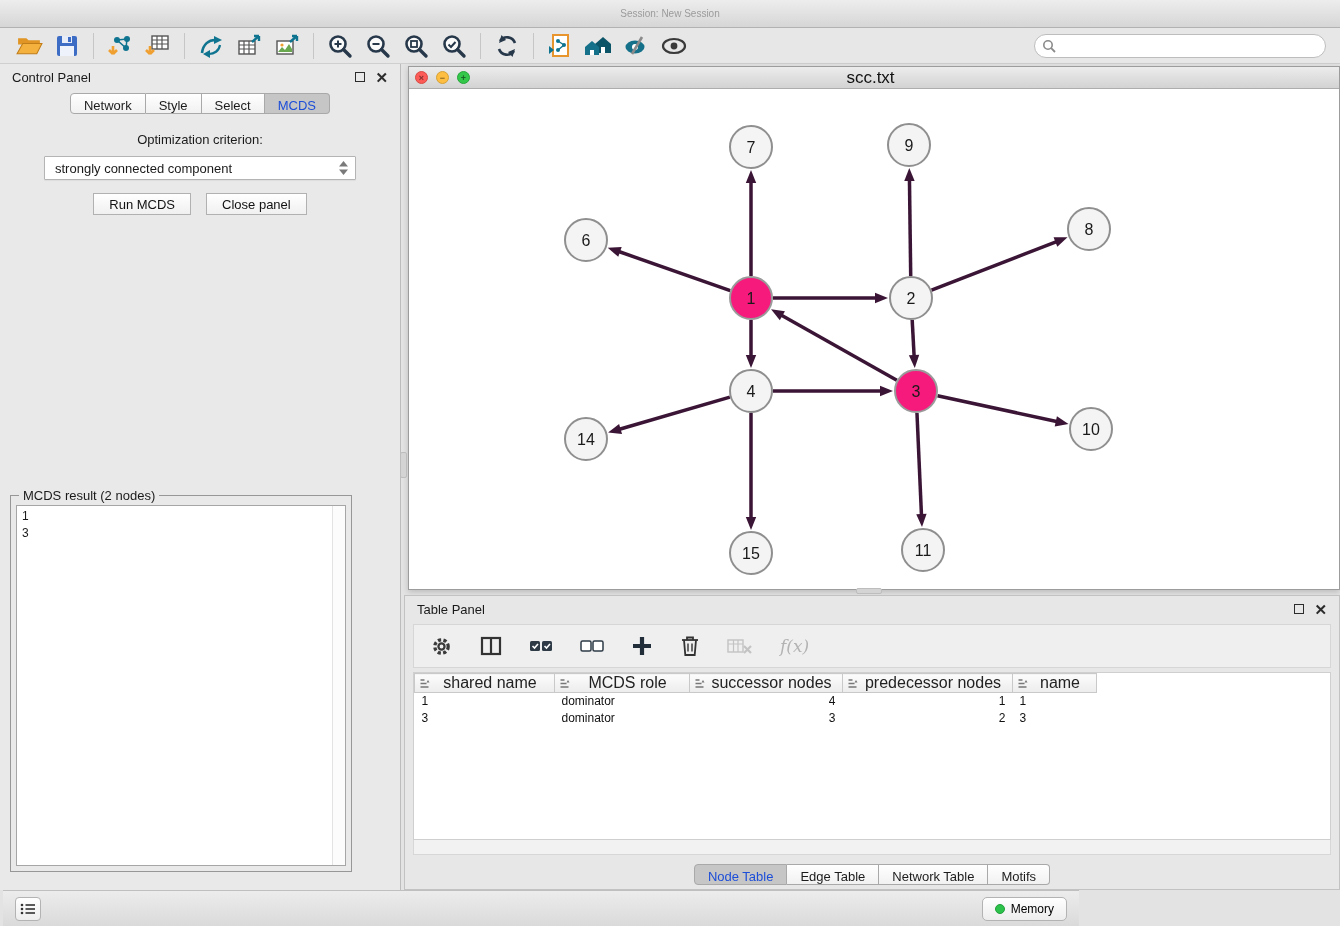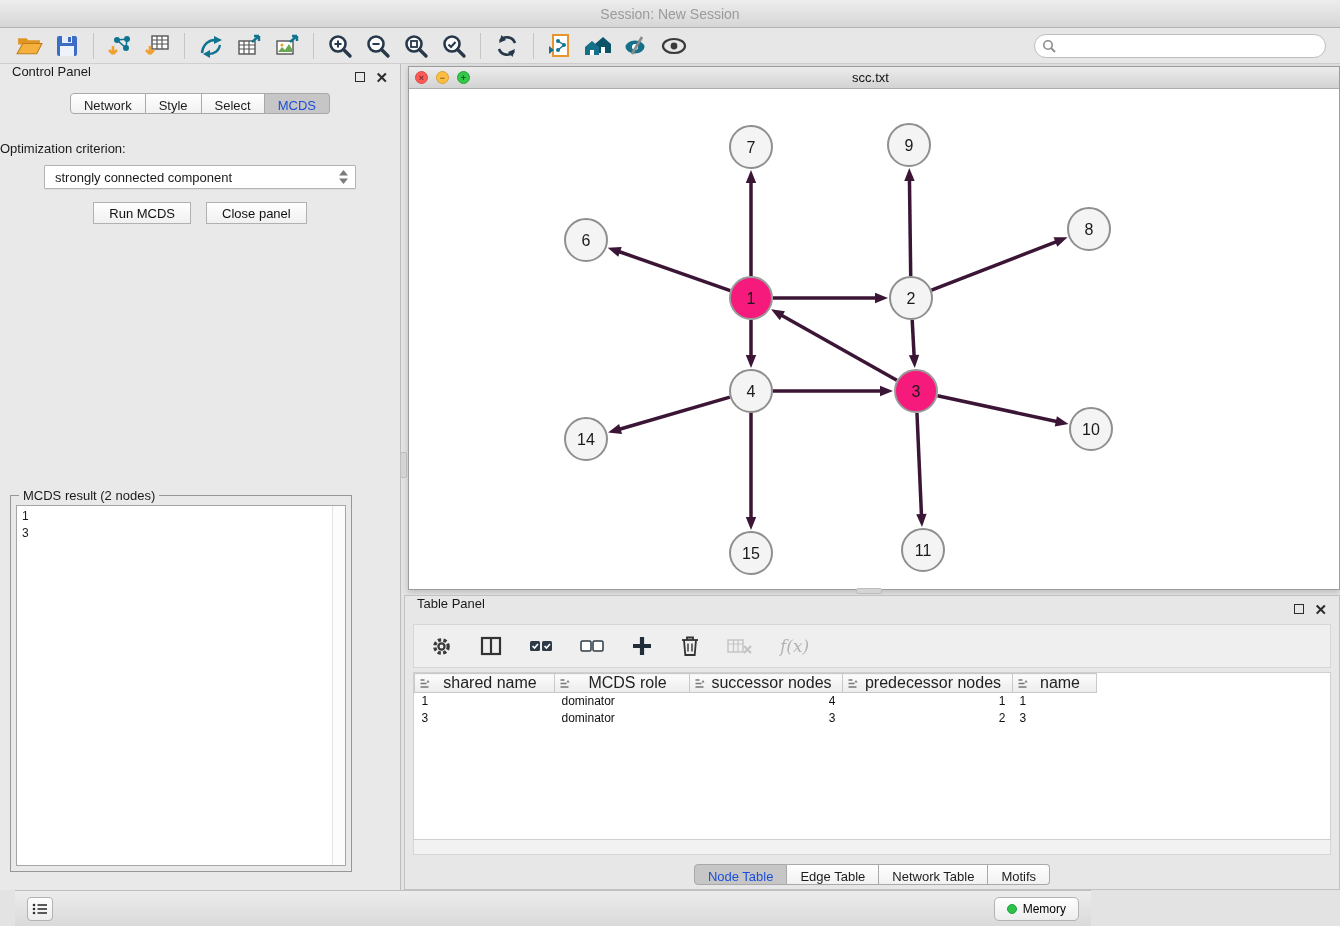--- a/index.html
+++ b/index.html
@@ -1,63 +1,63 @@
 <!DOCTYPE html>
 <html><head>
 <meta charset="utf-8">
 <style>
 *{margin:0;padding:0;box-sizing:border-box}
 html,body{width:1340px;height:926px}
 body{font-family:"Liberation Sans",sans-serif;background:#e3e3e3;overflow:hidden;position:relative;font-size:13px;color:#1a1a1a}
 
 
 .titlebar{position:absolute;left:0;top:0;width:1340px;height:28px;background:linear-gradient(#ededed,#d6d6d6);border-bottom:1px solid #b2b2b2;display:flex;align-items:center;justify-content:center}
-.titlebar-title{font-size:14px;color:#9b9b9b}
+.titlebar-title{font-size:10px;color:#9b9b9b}
 
 
 .toolbar{position:absolute;left:0;top:28px;width:1340px;height:36px;background:#e7e7e7;border-bottom:1px solid #cfcfcf;display:flex;align-items:center;padding:0 10px}
 .tb-btn{width:38px;height:32px;display:flex;align-items:center;justify-content:center;cursor:pointer}
 .tb-btn svg{display:block}
 .tb-sep{width:1px;height:26px;background:#c6c6c6;margin:0 7px}
 .search-wrap{margin-left:auto;position:relative;width:292px;height:24px;margin-right:4px}
 .search-input{width:100%;height:100%;border:1px solid #bdbdbd;border-radius:12px;background:#fff;padding:0 10px 0 26px;font-size:13px;outline:none;font-family:inherit}
 .search-icon{position:absolute;left:8px;top:5px;pointer-events:none}
 
 
-.panel-header{height:26px;display:flex;padding:0 12px;font-size:13px;color:#1a1a1a}
+.panel-header{height:26px;display:flex;align-items:center;padding:0 12px;font-size:13px;color:#1a1a1a}
 .panel-btns{margin-left:auto;display:flex;align-items:center;gap:10px}
 .float-icon{width:10px;height:10px;border:1.6px solid #2c2c2c;display:inline-block;cursor:pointer}
 .close-icon{font-size:15px;font-weight:bold;color:#2c2c2c;line-height:1;cursor:pointer}
 .seg-tabs{display:flex;justify-content:center}
 .seg-tab{border:1px solid #a9a9a9;border-left:none;background:linear-gradient(#ffffff,#f1f1f1);padding:4px 13px;font-size:13px;color:#1c1c1c;height:21px;line-height:16px;cursor:pointer;white-space:nowrap}
 .seg-tab:first-child{border-left:1px solid #a9a9a9;border-radius:4px 0 0 4px}
 .seg-tab:last-child{border-radius:0 4px 4px 0}
 .seg-tab.active{background:#c6c6c6;color:#1d4ed8}
 
 
 .control-panel{position:absolute;left:0;top:64px;width:401px;height:826px;background:#e9e9e9;border-right:1px solid #bcbcbc}
 .cp-tabs-row{padding:3px 0 9px}
-.opt-label{text-align:left;font-size:13px;margin-top:18px}
+.opt-label{text-align:center;font-size:13px;margin-top:9px}
 .dropdown{margin:9px auto 0;width:312px;height:24px;background:#fff;border:1px solid #b4b4b4;border-radius:1px;display:flex;align-items:center;padding:0 6px 0 10px;font-size:13px;cursor:pointer;box-shadow:0 1px 1px rgba(0,0,0,.05)}
 .dd-arrows{margin-left:auto;display:block}
 .btn-row{display:flex;justify-content:center;gap:15px;margin-top:13px}
 .cp-btn{height:22px;padding:0 15px;background:linear-gradient(#ffffff,#f0f0f0);border:1px solid #b1b1b1;border-radius:0;font-size:13px;font-family:inherit;color:#111;cursor:pointer}
 .result-box{position:absolute;left:10px;top:431px;width:342px;height:377px;border:1px solid #979797}
 .result-legend{position:absolute;top:-8px;left:8px;background:#e9e9e9;padding:0 4px;font-size:13px;color:#1a1a1a}
 .result-inner{position:absolute;left:5px;right:5px;top:9px;bottom:5px;background:#fff;border:1px solid #a6a6a6;font-size:12px;line-height:17px;padding:2px 5px;overflow:hidden}
 .vtrack{position:absolute;top:0;right:0;bottom:0;width:13px;border-left:1px solid #e3e3e3;background:#fcfcfc}
 
 
 .network-window{position:absolute;left:408px;top:66px;width:932px;height:524px;background:#fff;border:1px solid #9c9c9c;box-shadow:0 2px 6px rgba(0,0,0,.18)}
 .nw-titlebar{height:22px;background:linear-gradient(#ececec,#d3d3d3);border-bottom:1px solid #adadad;display:flex;align-items:center;padding:0 6px;position:relative}
 .tl{width:13px;height:13px;border-radius:50%;margin-right:8px;font-size:9px;line-height:12px;text-align:center;color:rgba(0,0,0,.5);font-weight:bold;cursor:pointer}
 .tl-red{background:#fc5b57;border:1px solid #d84b43}
 .tl-yellow{background:#fdbe41;border:1px solid #d6a137}
 .tl-green{background:#34c84a;border:1px solid #27a53b}
-.nw-title{position:absolute;left:0;right:7px;text-align:center;font-size:13px;color:#111;pointer-events:none}
+.nw-title{position:absolute;left:0;right:7px;text-align:center;font-size:17px;color:#111;pointer-events:none}
 .nw-canvas{position:absolute;left:0;top:22px;width:930px;height:500px;background:#fff}
 #graph-svg{width:100%;height:100%}
 .split-handle{position:absolute;background:#d4d4d4;border:1px solid #bdbdbd;border-radius:2px}
 
 
 .table-panel{position:absolute;left:404px;top:595px;width:936px;height:295px;background:#e7e7e7;border:1px solid #c2c2c2}
 .tp-toolbar{height:44px;margin:2px 8px 0;background:#efefef;border:1px solid #d6d6d6;display:flex;align-items:center;gap:27px;padding:0 16px}
 .tp-ic{display:flex;align-items:center;justify-content:center;cursor:pointer;height:28px}
 .fx-label{font-family:"DejaVu Serif","Liberation Serif",serif;font-style:italic;font-size:17px;color:#b3b3b3}
 .tp-table-wrap{margin:4px 8px 0;background:#fff;height:168px;border:1px solid #cfcfcf;overflow:hidden}
@@ -65,21 +65,21 @@
 table.node-table th{border:1px solid #c9c9c9;background:linear-gradient(#fcfcfc,#ececec);font-weight:normal;height:19px;padding:0;font-size:16px;color:#222}
 .th-inner{display:flex;align-items:center;height:100%;padding:0 4px}
 .th-label{flex:1;text-align:center}
 table.node-table td{height:17px;padding:0 7px;color:#111;white-space:nowrap;overflow:hidden}
 td.al-r{text-align:right}
 td.al-l{text-align:left}
 .tp-hscroll{height:15px;margin:0 8px;background:#f2f2f2;border:1px solid #d7d7d7;border-top:none}
 .tp-tabs-row{margin-top:9px}
 
 
-.statusbar{position:absolute;left:15px;top:890px;width:1076px;height:36px;background:linear-gradient(#ececec,#dadada);border-top:1px solid #bfbfbf;display:flex;align-items:center;padding:0 12px}
+.statusbar{position:absolute;left:3px;top:890px;width:1076px;height:36px;background:linear-gradient(#ececec,#dadada);border-top:1px solid #bfbfbf;display:flex;align-items:center;padding:0 12px}
 .list-btn{width:26px;height:24px;border:1px solid #b3b3b3;border-radius:4px;background:linear-gradient(#fff,#ededed);display:flex;align-items:center;justify-content:center;cursor:pointer}
 .memory-btn{margin-left:auto;height:24px;border:1px solid #b3b3b3;border-radius:5px;background:linear-gradient(#fff,#ededed);display:flex;align-items:center;gap:6px;padding:0 12px;font-size:12px;font-family:inherit;cursor:pointer}
 .green-dot{width:10px;height:10px;border-radius:50%;background:#2cc24b;border:1px solid #22a03c}
 </style>
 </head>
 <body>
 
 <div class="titlebar">
   <div class="titlebar-title">Session: New Session</div>
 </div>

